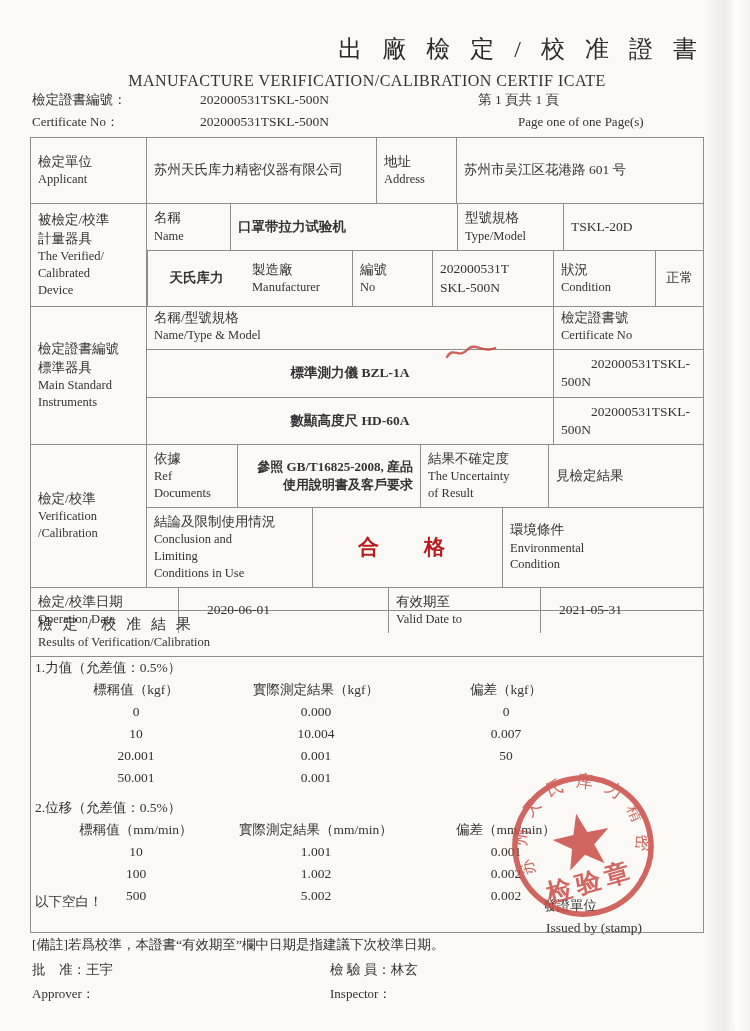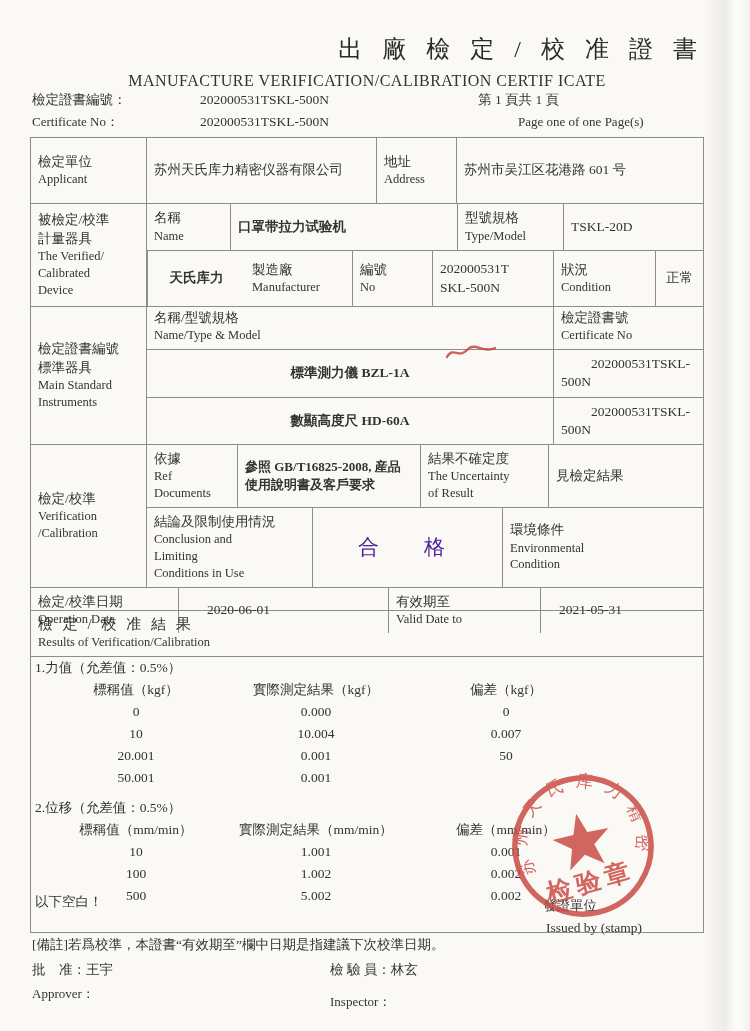--- a/index.html
+++ b/index.html
@@ -35,21 +35,21 @@
   }
   .trow{display:flex; box-sizing:border-box;}
   .bt{border-top:1px solid var(--line);}
   .bl{border-left:1px solid var(--line);}
   .cell{box-sizing:border-box; padding:5px 7px; overflow:hidden;}
   .vmid{display:flex; flex-direction:column; justify-content:center;}
   .ctr{text-align:center;}
   .grow{flex:1 1 auto;}
   .col{display:flex; flex-direction:column; flex:1 1 auto; box-sizing:border-box;}
   .conclusion{
-    font-size:21px; letter-spacing:12px; font-weight:normal; color:#4c1d95;
+    font-size:21px; letter-spacing:12px; font-weight:bold; color:#b91c1c;
   }
   
   .res-band{
     left:30px; top:611px; width:674px; height:46px; box-sizing:border-box;
     border-left:1px solid var(--line); border-right:1px solid var(--line); border-bottom:1px solid var(--line);
     padding:3px 7px;
   }
   .res-band .h-cn{font-size:15px; letter-spacing:3px;}
   .res-band .h-en{font-size:12.5px;}
   
@@ -178,21 +178,21 @@
         <div class="en pre">Verification
 /Calibration</div>
       </div>
       <div class="col bl">
         <div class="trow" style="flex:0 0 60px;">
           <div class="cell vmid" style="width:90px;">
             <div class="cn">依據</div>
             <div class="en pre">Ref
 Documents</div>
           </div>
-          <div class="cell vmid bl" style="width:183px; font-weight:bold; font-size:13px;">參照 GB/T16825-2008, 産品使用說明書及客戶要求</div>
+          <div class="cell vmid bl" style="width:183px; font-weight:bold; font-size:13px;text-align:right;">參照 GB/T16825-2008, 産品使用說明書及客戶要求</div>
           <div class="cell vmid bl" style="width:128px;">
             <div class="cn">結果不確定度</div>
             <div class="en pre">The Uncertainty
 of Result</div>
           </div>
           <div class="cell vmid bl grow">見檢定結果</div>
         </div>
         <div class="trow bt grow">
           <div class="cell vmid" style="width:165px;">
             <div class="cn">結論及限制使用情況</div>
@@ -288,14 +288,14 @@
   </div>
 
   <svg class="abs squiggle" width="54" height="22">
     <path d="M3,15 C9,4 15,17 23,8 S39,12 51,6" fill="none" stroke="#c9453e" stroke-width="2.4" stroke-linecap="round"></path>
   </svg>
 
   <div class="abs footer-line" style="left:32px; top:936px;">[備註]若爲校準，本證書“有效期至”欄中日期是指建議下次校準日期。</div>
   <div class="abs footer-line" style="left:32px; top:961px;">批　准：王宇</div>
   <div class="abs footer-line en" style="left:32px; top:985px; font-size:13px;">Approver：</div>
   <div class="abs footer-line" style="left:330px; top:961px;">檢 驗 員：林玄</div>
-  <div class="abs footer-line en" style="left:330px; top:985px; font-size:13px;margin-top:8px;">Inspector：</div>
+  <div class="abs footer-line en" style="left:330px; top:985px; font-size:13px;">Inspector：</div>
 </div>
 
 </body></html>

